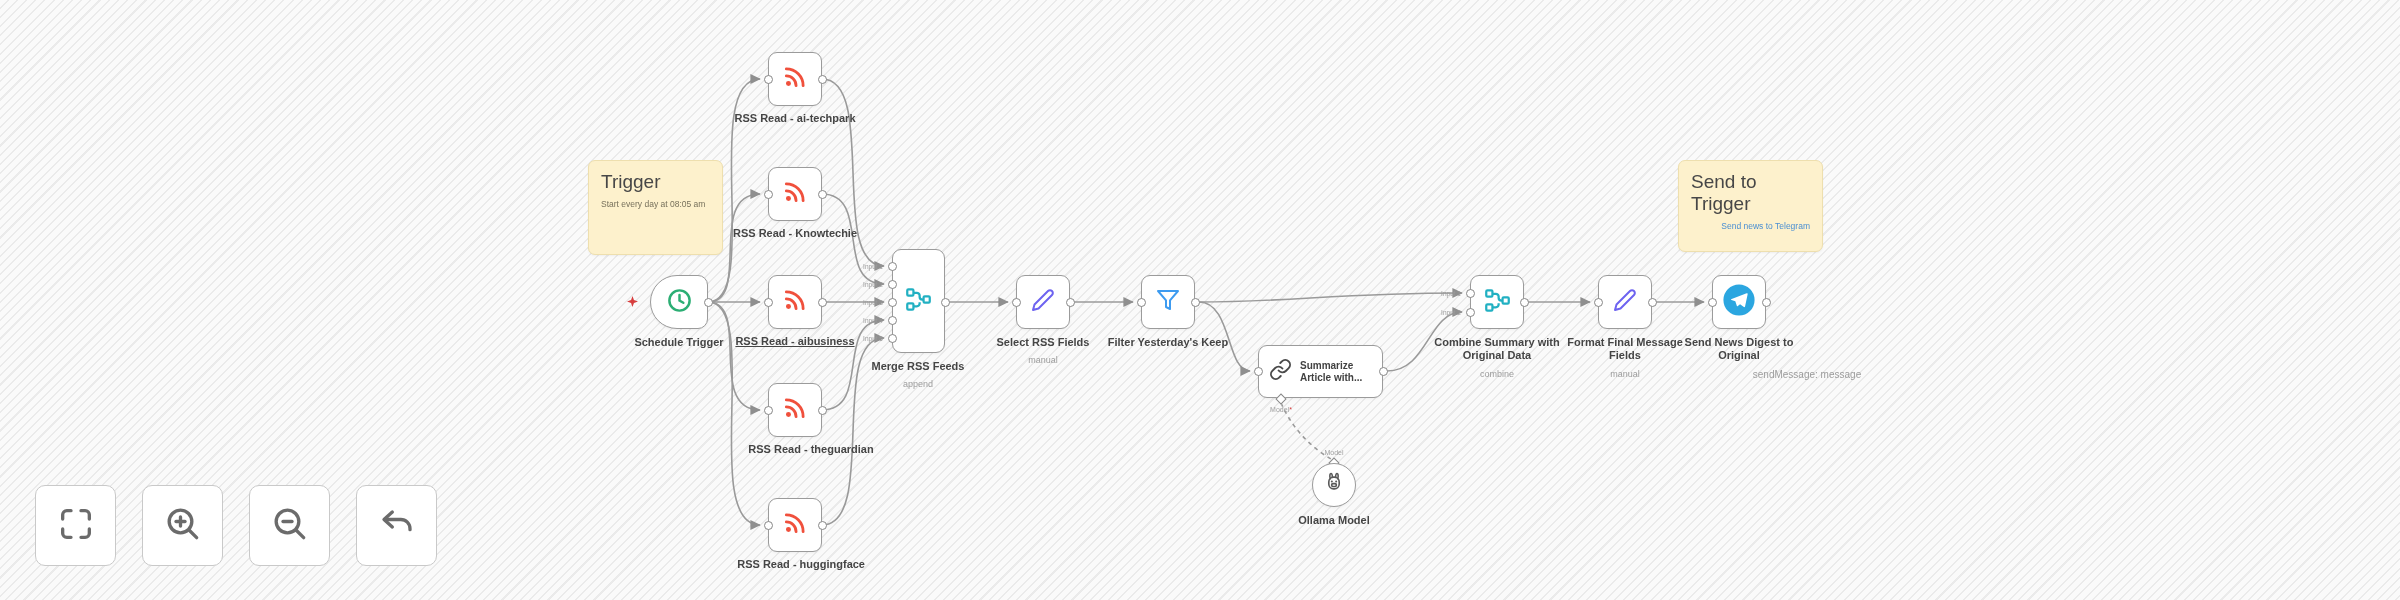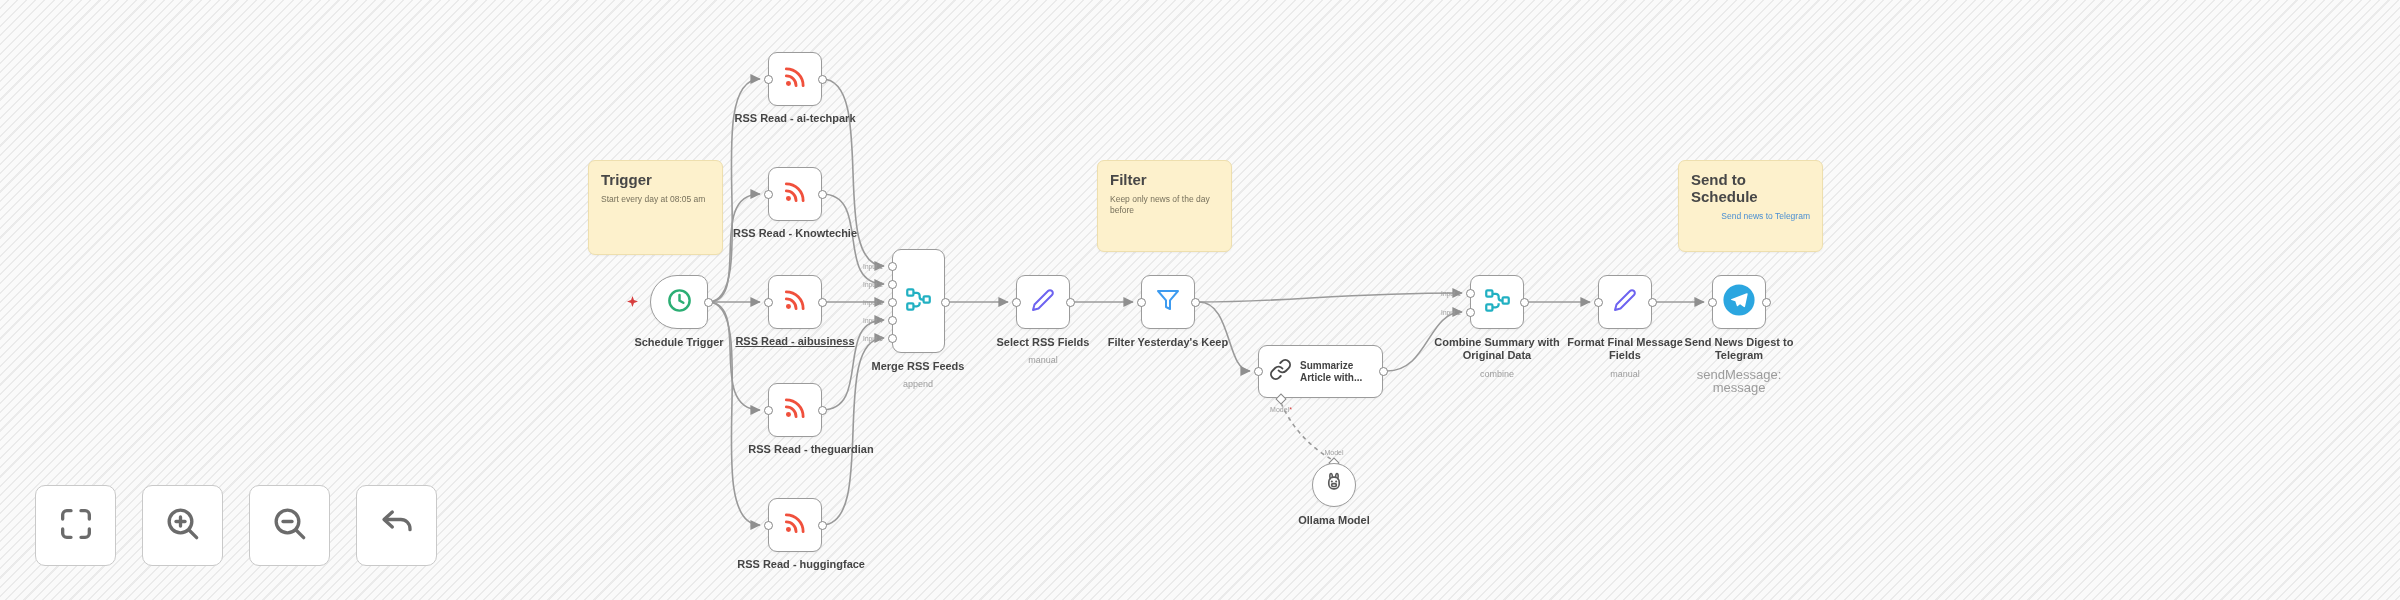--- a/index.html
+++ b/index.html
@@ -17,21 +17,21 @@
   }
   svg.edges{position:absolute;left:0;top:0;}
   .edge{stroke:#9a9a9a;stroke-width:1.6;fill:none;}
   .edge.dashed{stroke-dasharray:4 4;}
 
   .sticky{
     position:absolute;background:#fdf1cc;border:1px solid #eedfae;
     border-radius:7px;padding:10px 12px;box-sizing:border-box;
     box-shadow:0 1px 2px rgba(0,0,0,0.05);
   }
-  .sticky-title{font-size:15px;font-weight:700;color:#474747;}
+  .sticky-title{font-size:19px;font-weight:400;color:#474747;}
   .sticky-body{font-size:8.5px;color:#77715c;line-height:11px;margin-top:6px;}
   .sticky-body.link{color:#4a8fd2;text-align:right;}
 
   .node{
     position:absolute;background:#fff;border:1.8px solid #9b9b9b;border-radius:9px;
     box-sizing:border-box;display:flex;align-items:center;justify-content:center;
     box-shadow:0 1px 3px rgba(0,0,0,0.05);
   }
   .node.trigger-shape{border-radius:27px 10px 10px 27px;}
   .node.tall{flex-direction:column;}
@@ -101,26 +101,22 @@
     <path class="edge" d="M1387,371 C1428,371 1428,312 1462,312" marker-end="url(#arrow)"></path>
     <path class="edge" d="M1528,302 L1590,302" marker-end="url(#arrow)"></path>
     <path class="edge" d="M1656,302 L1704,302" marker-end="url(#arrow)"></path>
     <path class="edge dashed" d="M1281,403 C1294,432 1314,449 1331,459"></path>
   </svg>
 
   <div class="sticky" style="left:588px;top:160px;width:135px;height:95px;">
     <div class="sticky-title">Trigger</div>
     <div class="sticky-body">Start every day at 08:05 am</div>
   </div>
-  <div class="sticky" style="left:1097px;top:160px;width:135px;height:92px;">
-    <div class="sticky-title">Filter</div>
-    <div class="sticky-body">Keep only news of the day before</div>
-  </div>
   <div class="sticky" style="left:1678px;top:160px;width:145px;height:92px;">
-    <div class="sticky-title">Send to Schedule</div>
+    <div class="sticky-title">Send to Trigger</div>
     <div class="sticky-body link">Send news to Telegram</div>
   </div>
 
   <div class="issue-marker" style="left:627px;top:293px;">
     <svg width="11" height="11" viewBox="0 0 10 10">
         <path d="M5 0 L6.3 3.7 L10 5 L6.3 6.3 L5 10 L3.7 6.3 L0 5 L3.7 3.7 Z" fill="#d73e3e"></path>
       </svg>
   </div>
   <div class="node trigger-shape" style="left:650px;top:275px;width:58px;height:54px;">
     <span>
@@ -313,22 +309,22 @@
   <div class="port" style="left:1652px;top:302px;"></div>
 
   <div class="node" style="left:1712px;top:275px;width:54px;height:54px;">
     <span>
       <svg width="34" height="34" viewBox="0 0 24 24">
         <circle cx="12" cy="12" r="11" fill="#2ba6e0"></circle>
         <path d="M17.4 7.2 L6.8 11.3 c-.6.24-.58.6-.1.74l2.7.84 1.05 3.2 c.13.36.4.5.73.2 l1.56-1.27 2.73 2 c.4.22.7.07.8-.37 l1.84-8.7 c.14-.55-.2-.8-.71-.57z" fill="#fff"></path>
       </svg>
     </span>
   </div>
-  <div class="node-label" style="left:1739px;top:336px;width:120px;">Send News Digest to Telegram</div>
-  <div class="node-sub node-label" style="left:1739px;top:366px;font-size:13px;font-weight:400;color:#9c9c9c;">sendMessage: message</div>
+  <div class="node-label" style="left:1739px;top:336px;width:120px;">Send News Digest to Original</div>
+  <div class="node-sub node-label" style="left:1807px;top:366px;font-size:10px;font-weight:400;color:#9c9c9c;">sendMessage: message</div>
   <div class="port" style="left:1712px;top:302px;"></div>
   <div class="port" style="left:1766px;top:302px;"></div>
 
   <div class="controls">
     <button class="ctrl-btn">
       <span>
         <svg width="40" height="40" viewBox="0 0 24 24">
           <path d="M9 4H6.5A2.5 2.5 0 0 0 4 6.5V9"></path>
           <path d="M15 4h2.5A2.5 2.5 0 0 1 20 6.5V9"></path>
           <path d="M20 15v2.5a2.5 2.5 0 0 1-2.5 2.5H15"></path>

